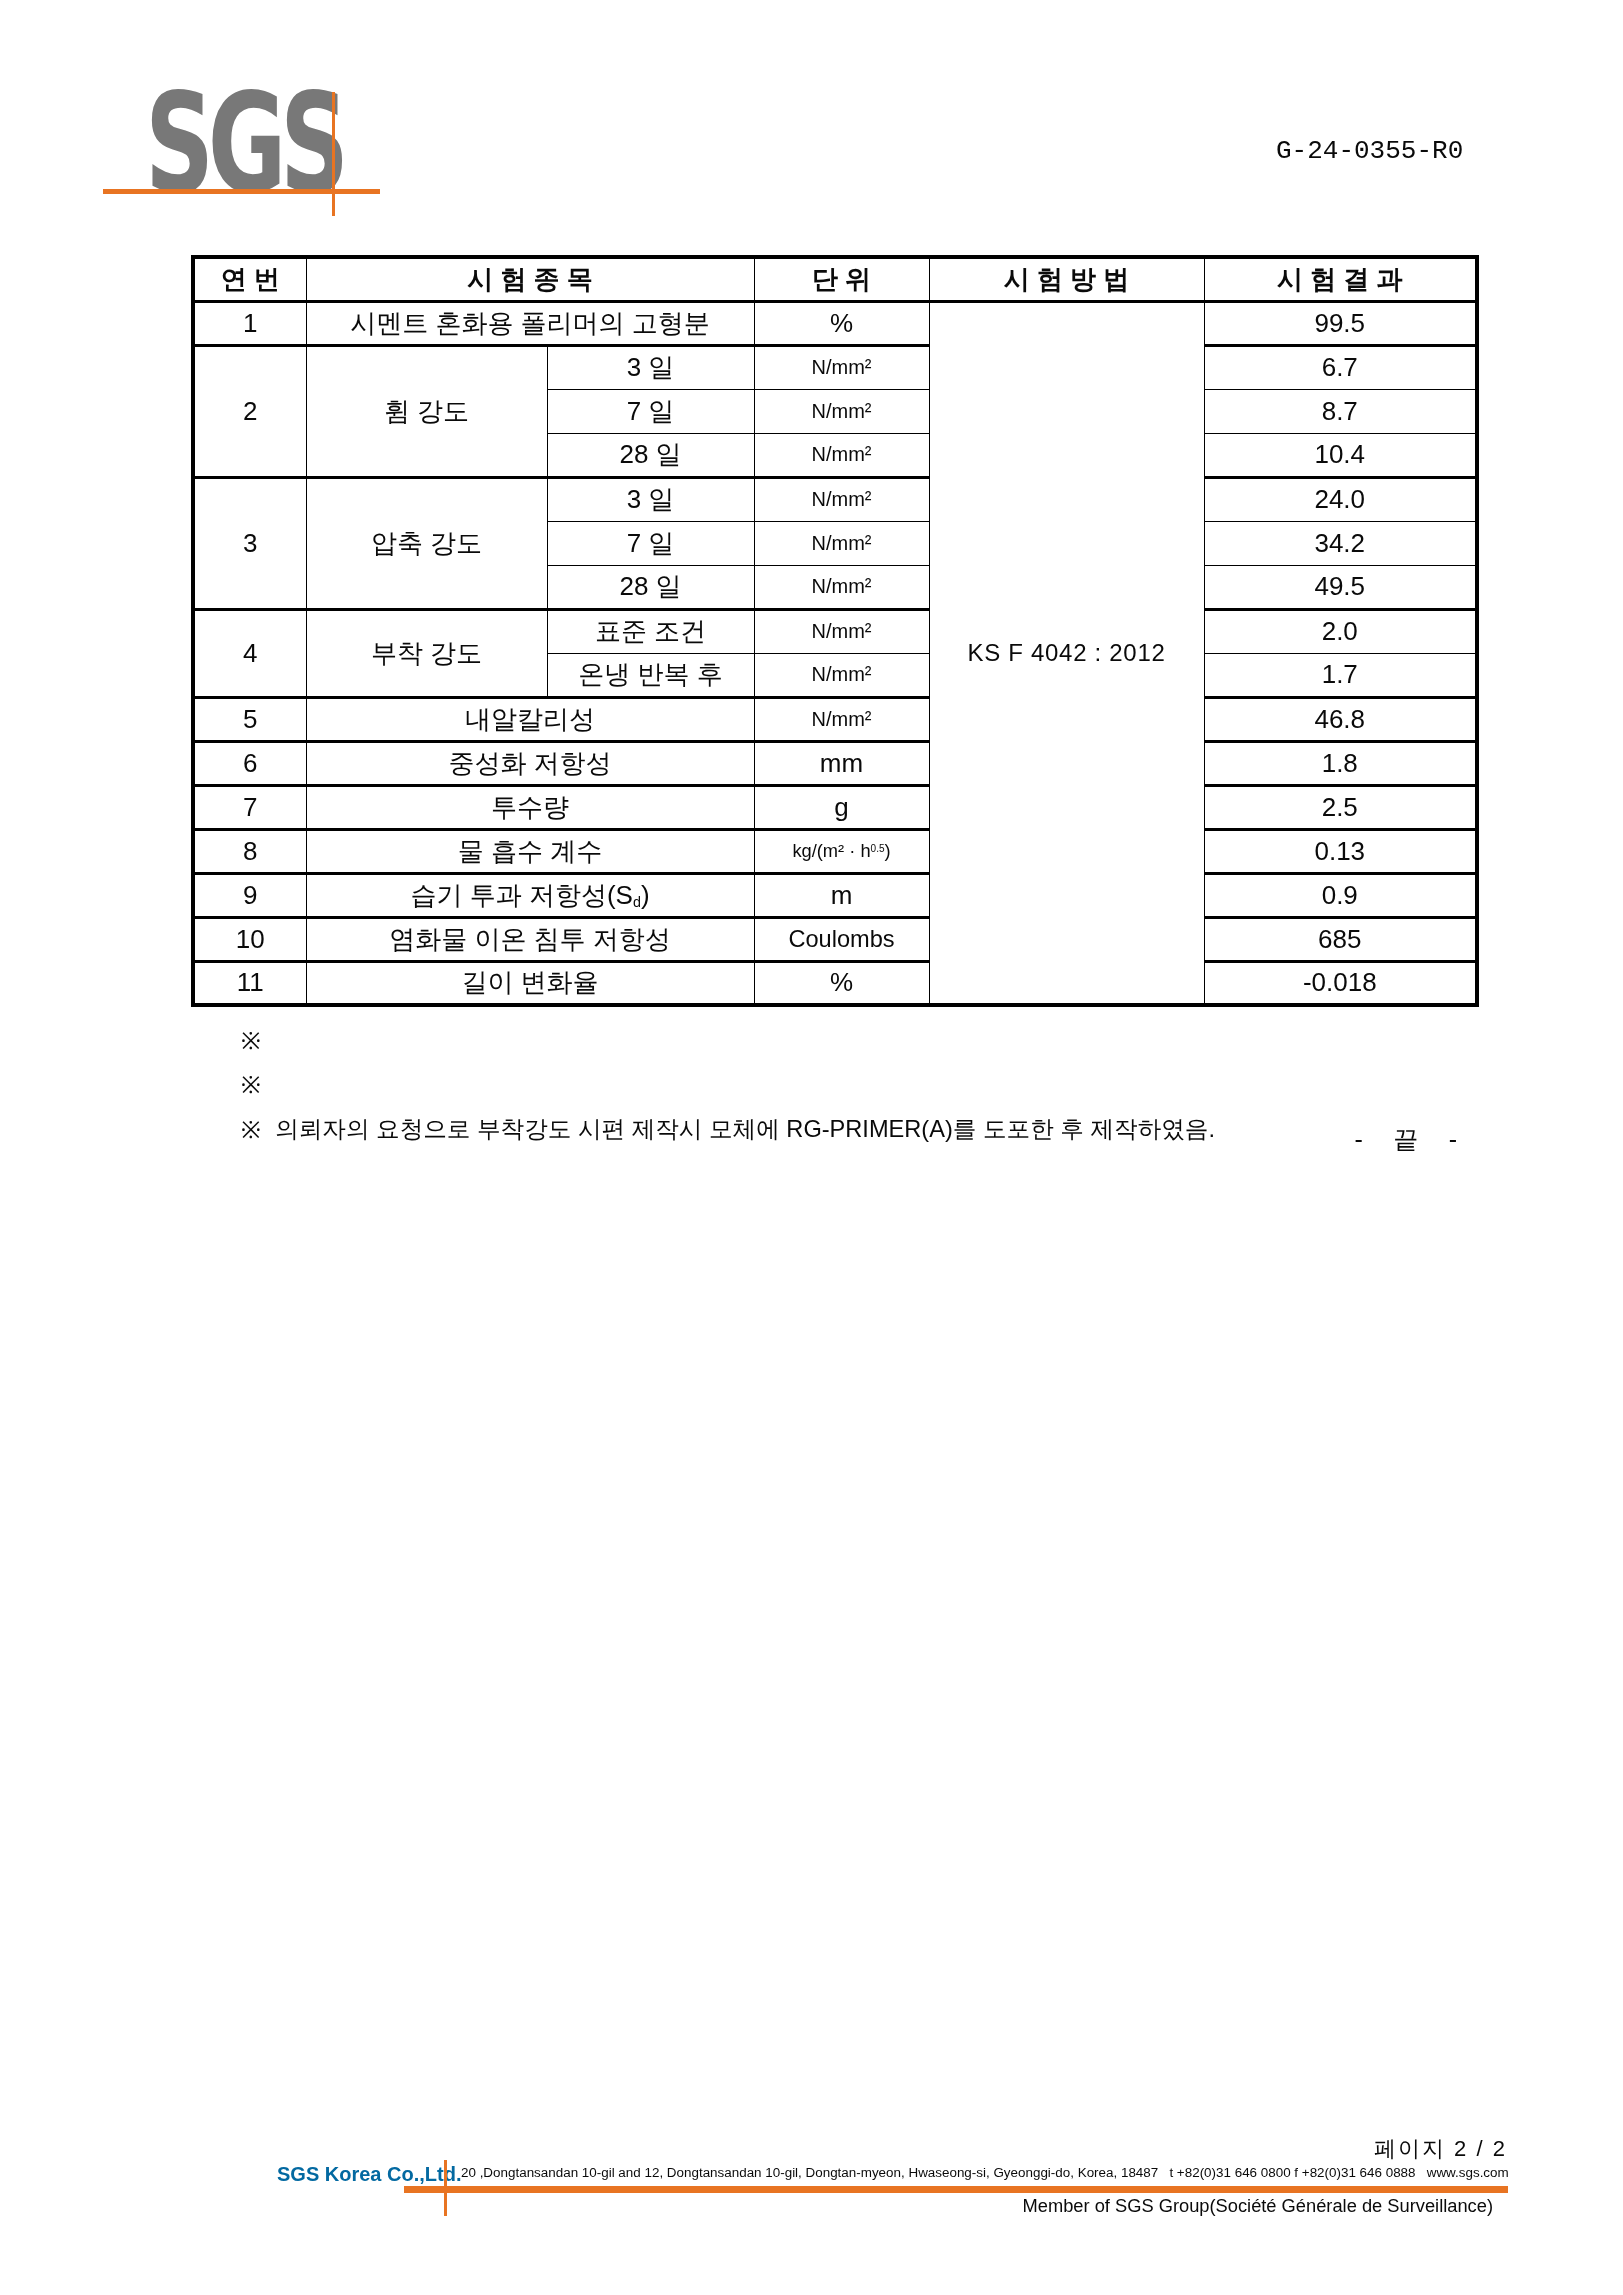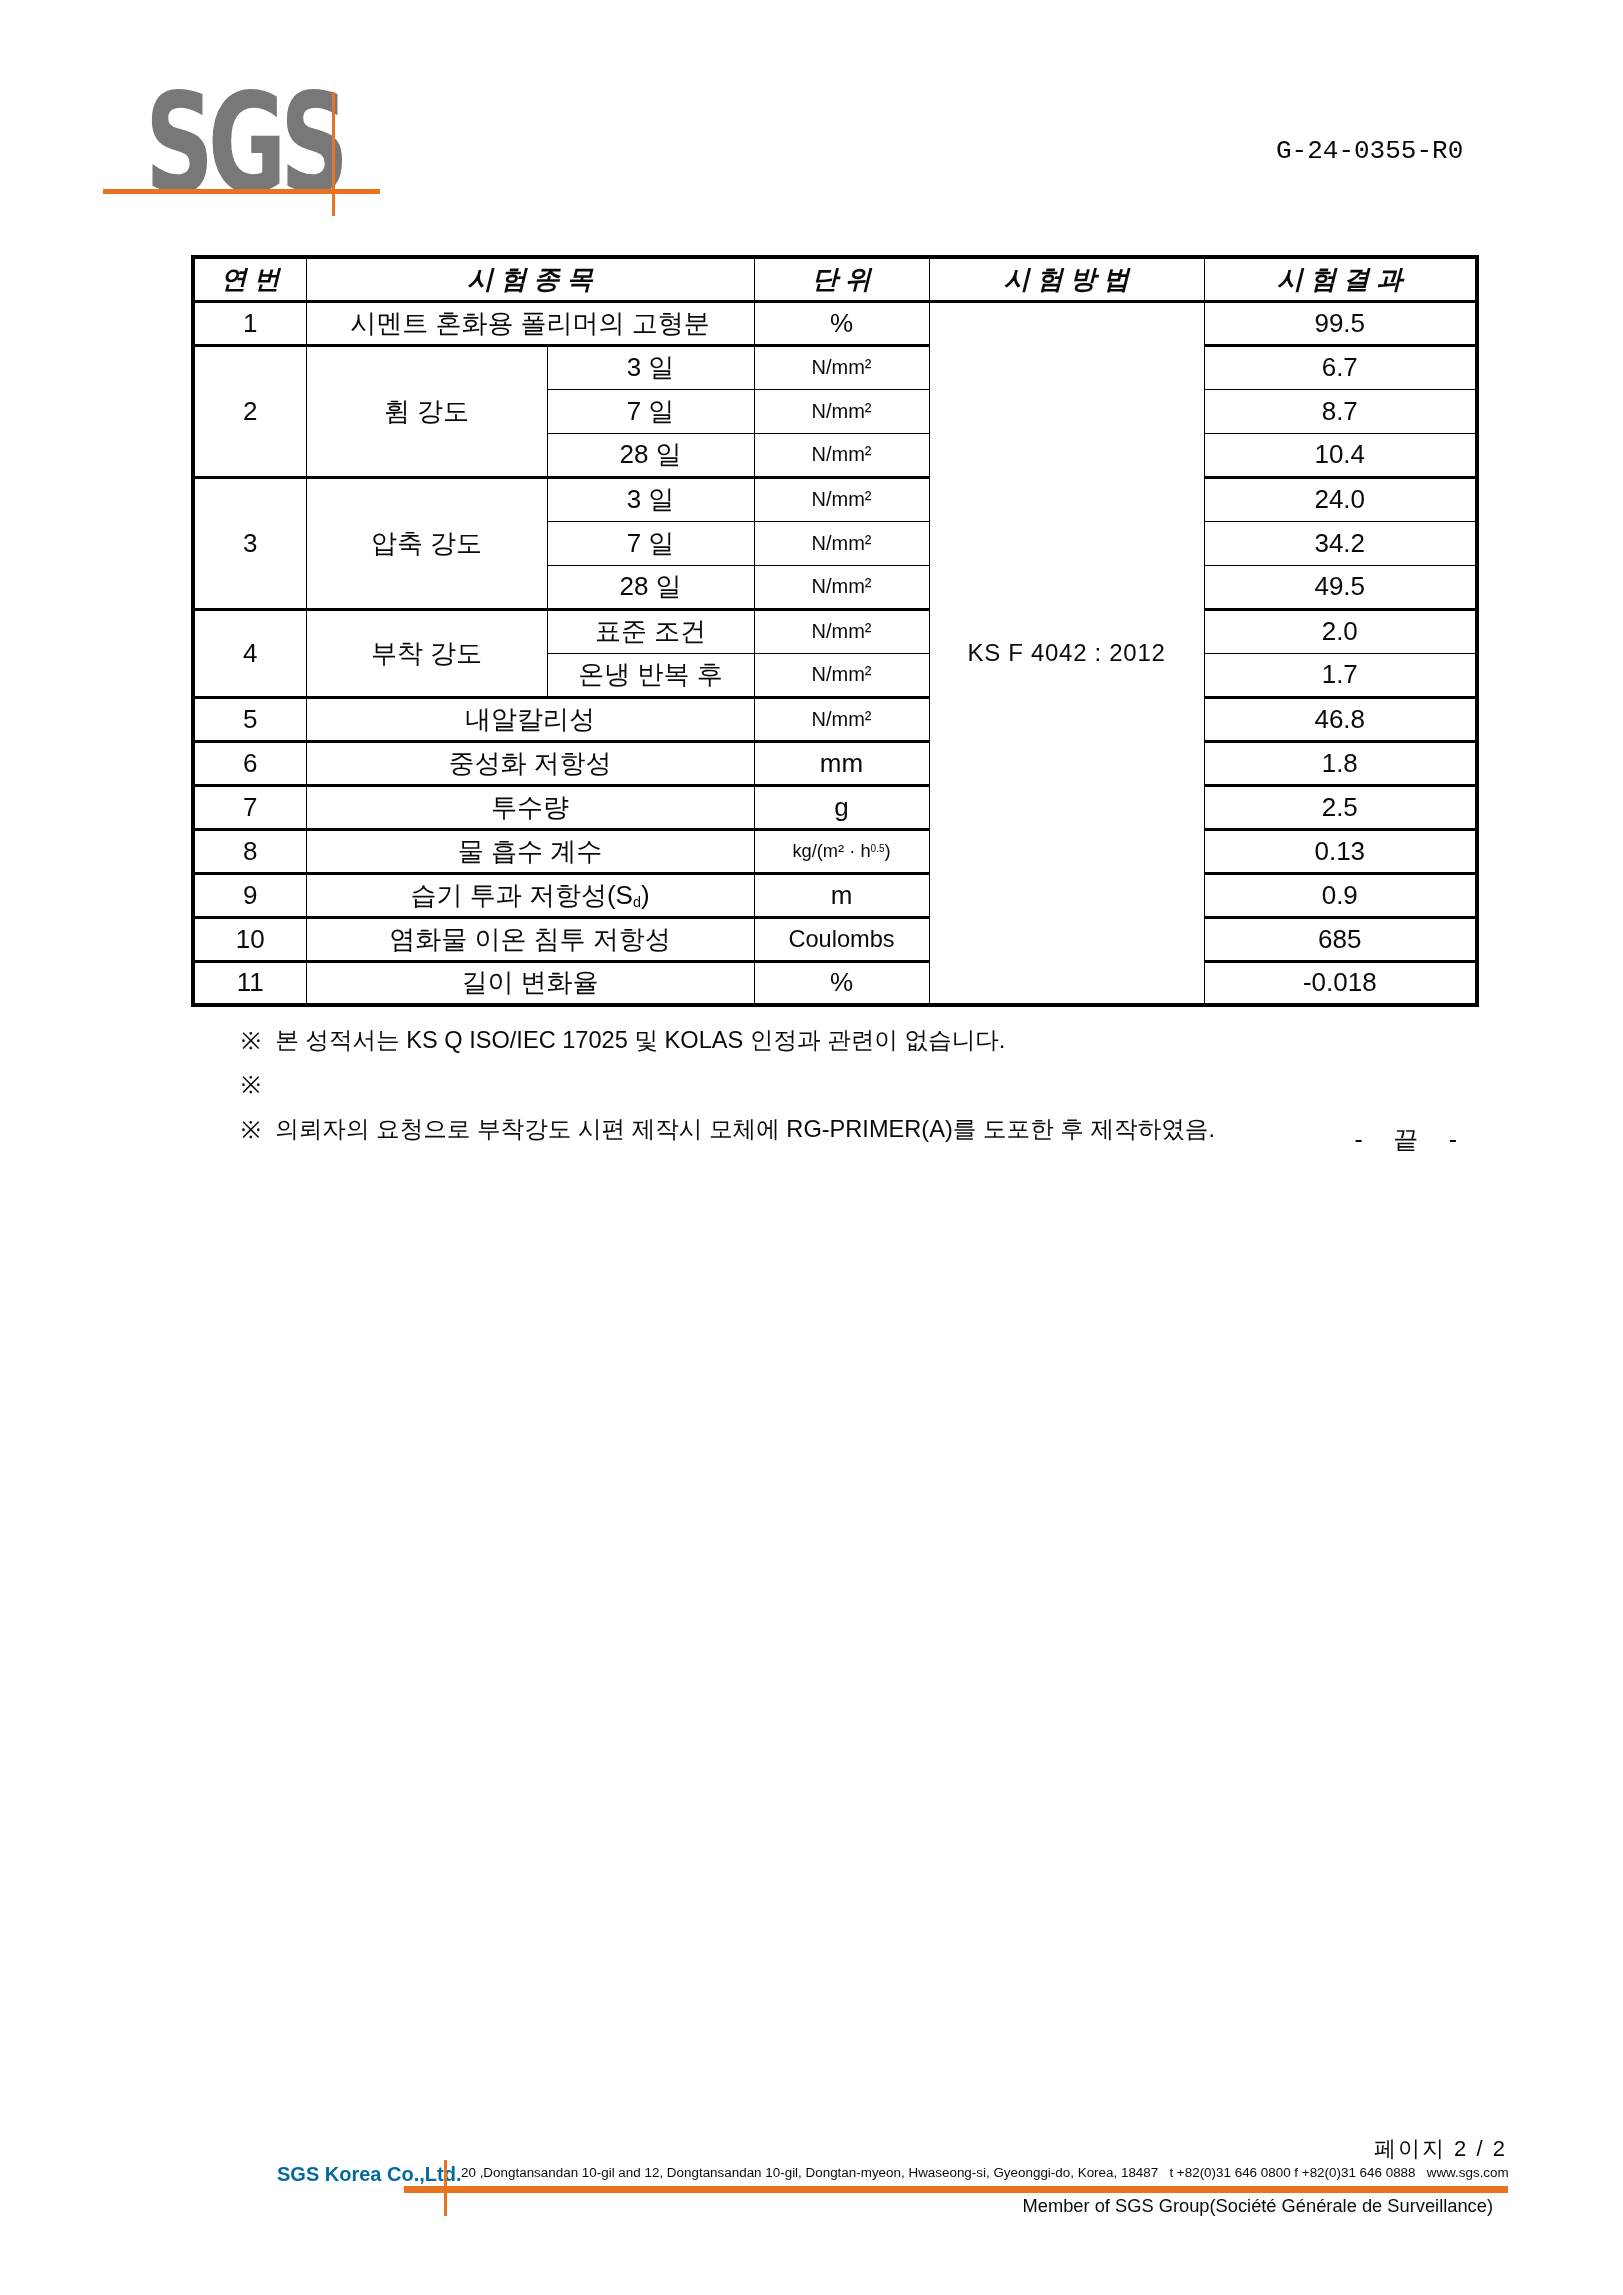--- a/index.html
+++ b/index.html
@@ -40,21 +40,21 @@
     border-collapse:collapse;table-layout:fixed;
     width:1284px;
     border:4.6px solid #000;
   }
   table.report th, table.report td{
     border-left:1.3px solid #000;border-right:1.3px solid #000;border-top:1.3px solid #000;
     text-align:center;vertical-align:middle;
     padding:0;font-size:26px;overflow:hidden;
   }
   table.report tr{height:44px;}
-  table.report th{font-weight:bold;border-bottom:3.3px solid #000;white-space:pre;font-style:italic;}
+  table.report th{font-weight:bold;border-bottom:3.3px solid #000;white-space:pre;}
   table.report td.gt{border-top:3.3px solid #000;}
   table.report td.method{font-size:24px;letter-spacing:0.7px;margin-left:35px;}
   table.report td.unit.u-lg{font-size:26px;}
   table.report td.unit.u-md{font-size:20px;}
   table.report td.unit.u-md2{font-size:23.6px;}
   table.report td.unit.u-sm{font-size:18.3px;margin-left:37px;}
   .sup{font-size:0.55em;position:relative;top:-0.5em;}
   .sub{font-size:0.55em;position:relative;top:0.25em;}
   
   .notes{position:absolute;left:241px;top:1024px;font-size:23.6px;}
@@ -209,21 +209,20 @@
           <td colspan="2" class="gt">길이 변화율</td>
           <td class="unit u-lg gt">%</td>
           <td class="result  gt">-0.018</td>
         </tr>
       </tbody>
   </table>
 
   <div class="notes">
     <div class="note-line">
       <span class="note-marker">※</span>
-      <span>본 성적서는 KS Q ISO/IEC 17025 및 KOLAS 인정과 관련이 없습니다.</span>
     </div>
     <div class="note-line">
       <span class="note-marker">※</span>
     </div>
     <div class="note-line">
       <span class="note-marker">※</span>
       <span>의뢰자의 요청으로 부착강도 시편 제작시 모체에 RG-PRIMER(A)를 도포한 후 제작하였음.</span>
     </div>
   </div>
 

